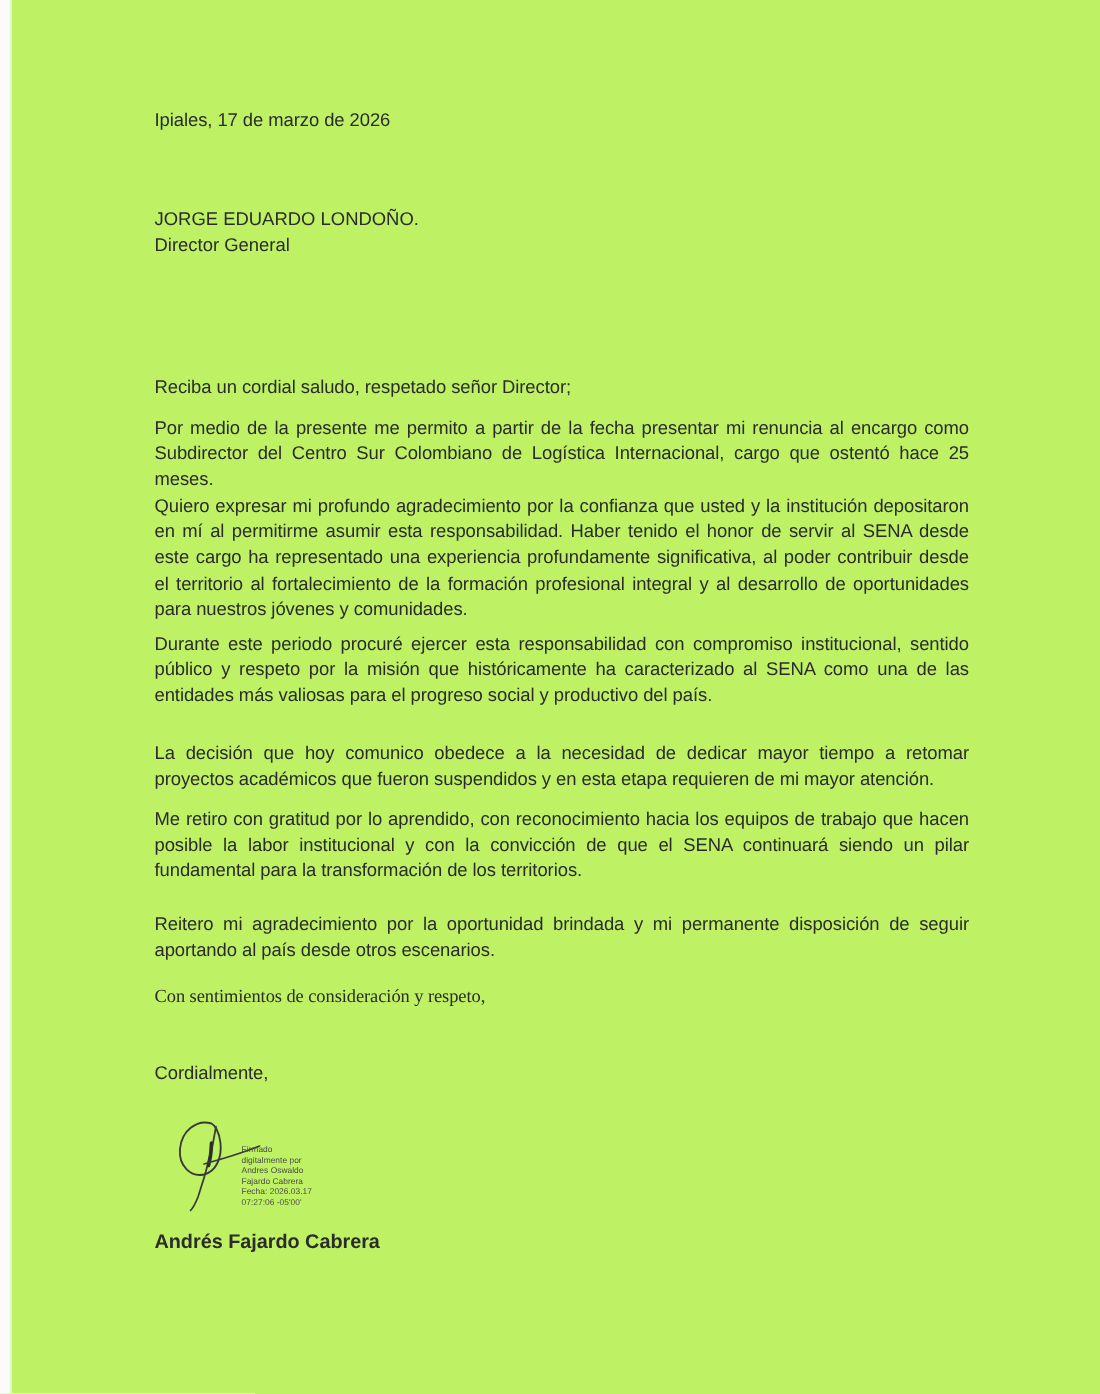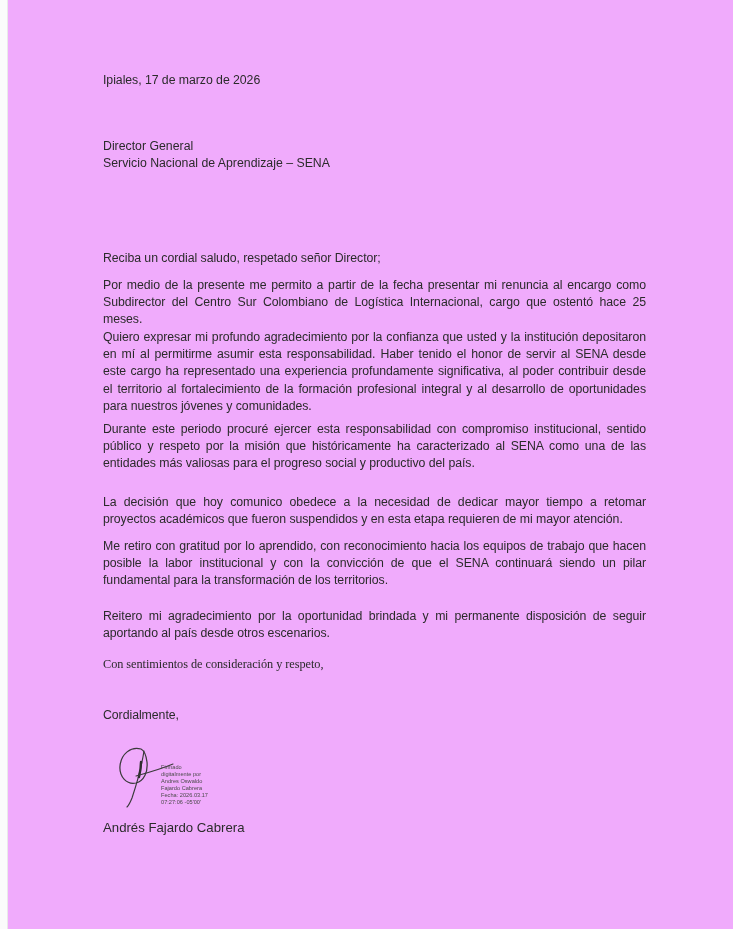--- a/index.html
+++ b/index.html
@@ -5,21 +5,21 @@
   html, body {
     margin: 0;
     padding: 0;
     background: #ffffff;
   }
 
   #page {
     position: relative;
     width: 733px;
     height: 929px;
-    background: #f0abfc;
+    background: #bef264;
     overflow: hidden;
     font-family: "Liberation Sans", sans-serif;
     color: #232323;
     -webkit-font-smoothing: antialiased;
   }
 
   
   #page::before {
     content: "";
     position: absolute;
@@ -105,35 +105,36 @@
     white-space: nowrap;
   }
 
   .sig-name {
     position: absolute;
     left: 0px;
     top: 78px;
     font-size: 13.2px;
     line-height: 16px;
     color: #2b2b2b;
+    font-weight: bold;
   }
 </style>
 </head>
 <body>
 
 <div id="page">
   <div class="doc-body">
 
     <div class="block-date">
       <div class="line">Ipiales, 17 de marzo de 2026</div>
     </div>
 
     <div class="block-recipient">
+      <div class="recipient-line">JORGE EDUARDO LONDOÑO.</div>
       <div class="recipient-line">Director General</div>
-      <div class="recipient-line">Servicio Nacional de Aprendizaje – SENA</div>
     </div>
 
     <div class="block-greeting">
       <div class="line">Reciba un cordial saludo, respetado señor Director;</div>
     </div>
 
     <div class="block-p1">
       <p class="para" style="margin:0">Por medio de la presente me permito a partir de la fecha presentar mi renuncia al encargo como Subdirector del Centro Sur Colombiano de Logística Internacional, cargo que ostentó hace 25 meses.</p>
     </div>
 

